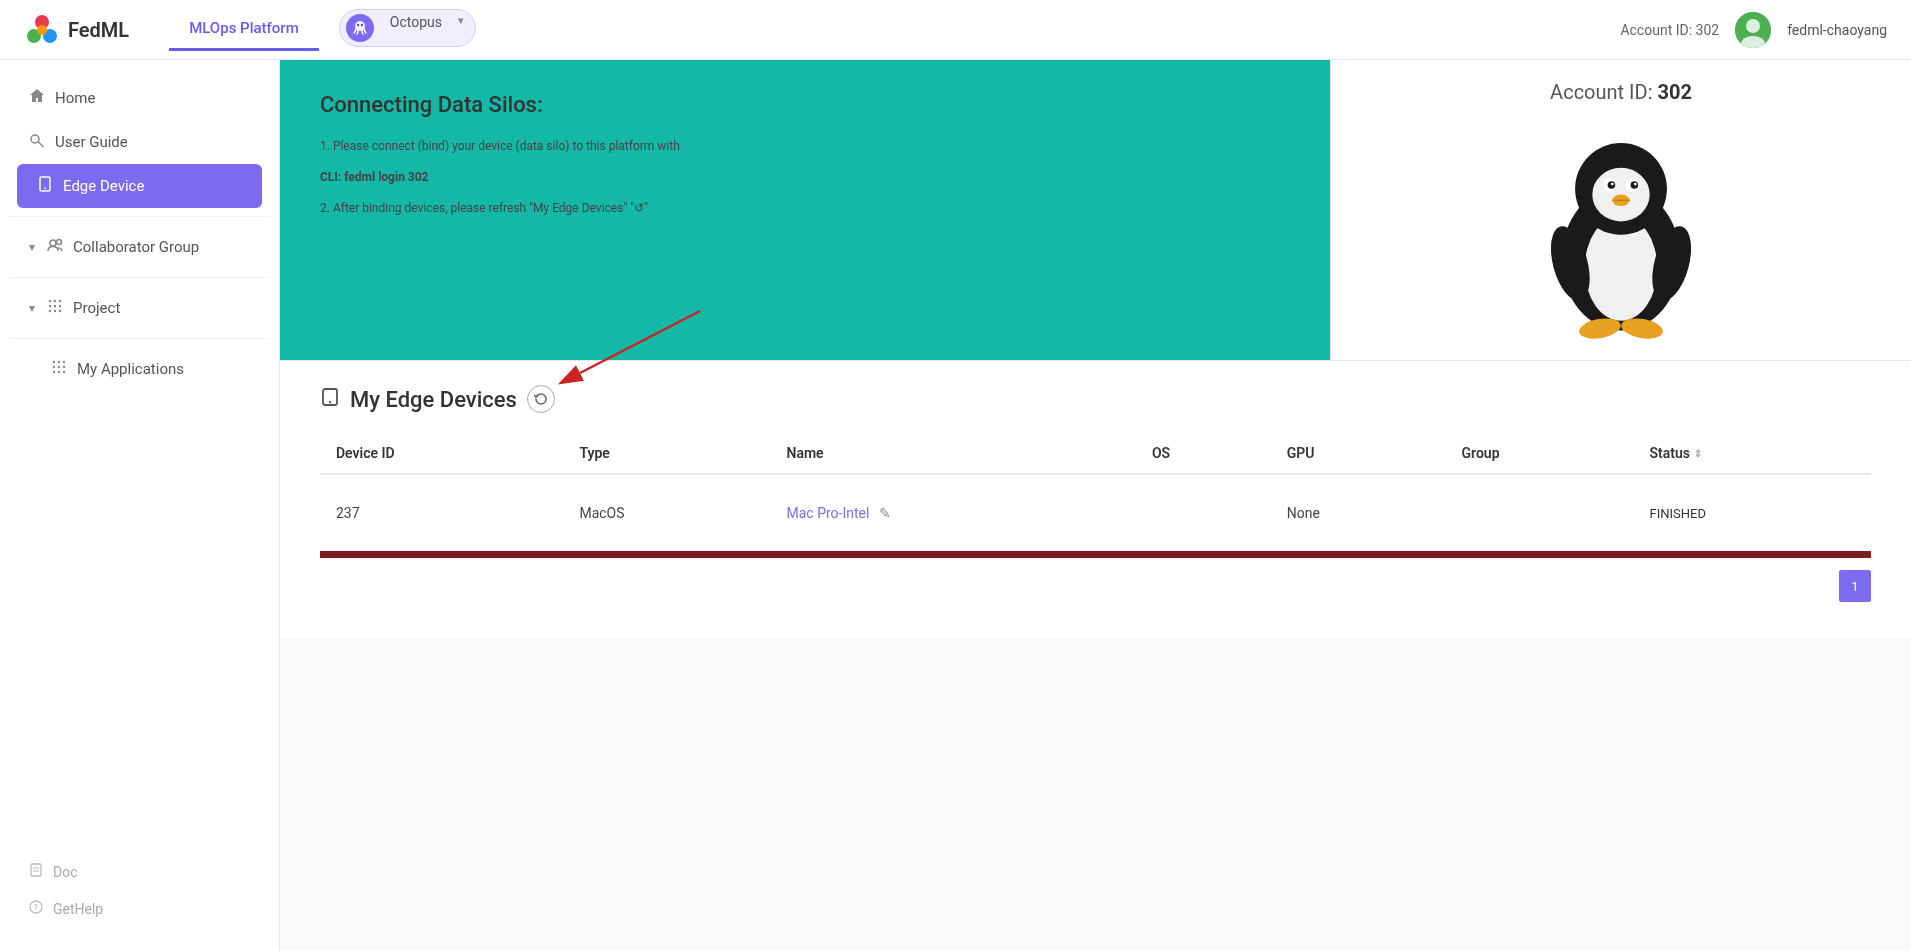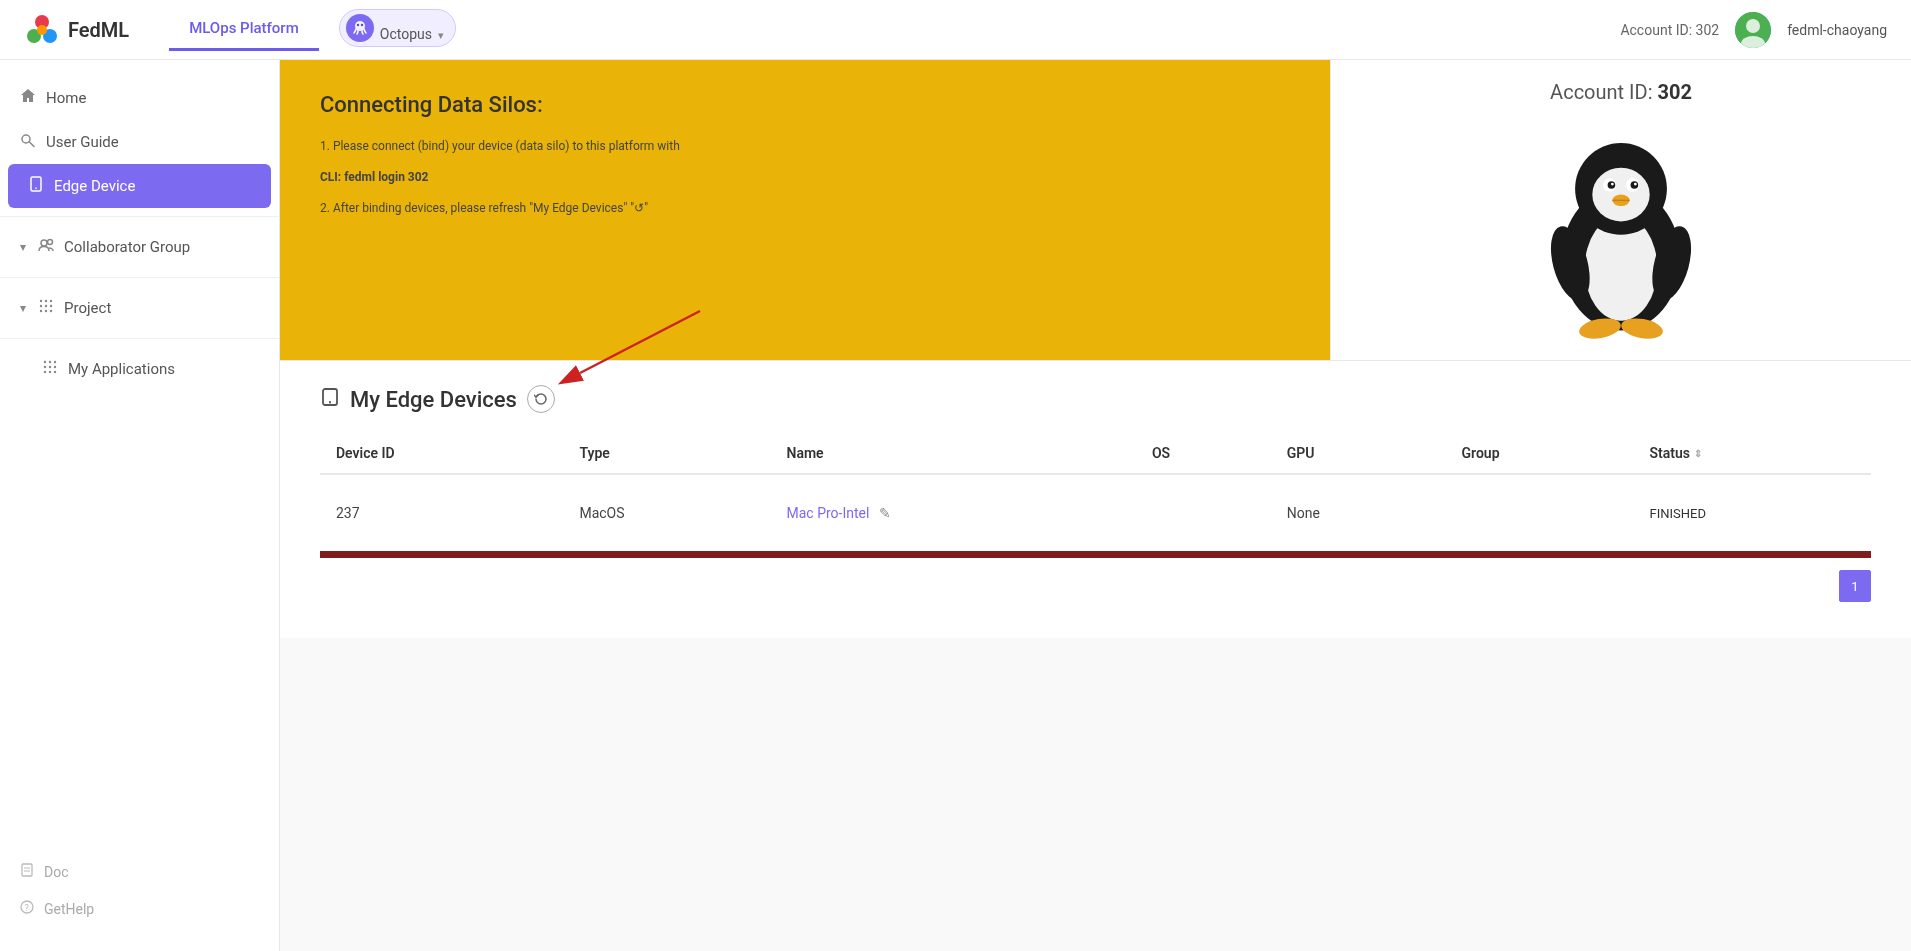--- a/index.html
+++ b/index.html
@@ -15,21 +15,21 @@
     .logo-icon { width: 36px; height: 36px; }
     .logo-text { font-size: 20px; font-weight: 600; color: #333; }
     .nav-tabs { display: flex; gap: 0; height: 100%; align-items: flex-end; }
     .nav-tab {
       padding: 0 20px; height: 100%; display: flex; align-items: center;
       font-size: 15px; color: #555; cursor: pointer; border-bottom: 3px solid transparent;
       position: relative; gap: 8px;
     }
     .nav-tab.active { color: #6b5bef; border-bottom: 3px solid #6b5bef; font-weight: 500; }
     .octopus-btn {
-      display: flex; align-items: flex-end; gap: 6px; background: #f0eeff;
+      display: flex; align-items: flex-start; gap: 16px; background: #f0eeff;
       border: 1px solid #d4c9ff; border-radius: 20px; padding: 4px 12px 4px 6px;
       cursor: pointer; font-size: 14px; color: #555;
     }
     .octopus-avatar {
       width: 28px; height: 28px; background: #7c6af0; border-radius: 50%;
       display: flex; align-items: center; justify-content: center; font-size: 14px;
     }
     .header-right { margin-left: auto; display: flex; align-items: center; gap: 16px; }
     .account-id-header { font-size: 14px; color: #666; }
     .user-avatar {
@@ -38,21 +38,21 @@
       display: flex; align-items: center; justify-content: center; font-size: 12px; color: #fff;
     }
     .username { font-size: 14px; color: #555; }
 
     
     .layout { display: flex; flex: 1; overflow: hidden; }
 
     
     .sidebar {
       width: 280px; background: #fff; border-right: 1px solid #e8e8e8;
-      display: flex; flex-direction: column; flex-shrink: 0; padding: 16px 0;
+      display: flex; flex-direction: column; flex-shrink: 0; padding: 16px 9px;
     }
     .sidebar-item {
       display: flex; align-items: center; gap: 10px; padding: 12px 20px;
       font-size: 15px; color: #555; cursor: pointer; border-radius: 0;
     }
     .sidebar-item.active { background: #7c6af0; color: #fff; border-radius: 6px; margin: 0 8px; }
     .sidebar-item.active .sidebar-icon { color: #fff; }
     .sidebar-icon { font-size: 16px; color: #888; }
     .sidebar-section {
       display: flex; align-items: center; gap: 10px; padding: 12px 20px;
@@ -64,21 +64,21 @@
     .sidebar-bottom-item {
       display: flex; align-items: center; gap: 10px; padding: 10px 20px;
       font-size: 14px; color: #aaa; cursor: pointer;
     }
 
     
     .main { flex: 1; overflow-y: auto; background: #f9f9f9; }
 
     
     .top-panel {
-      display: flex; background: #eab308; border-bottom: 1px solid #e8e8e8; justify-content: space-between;
+      display: flex; background: #14b8a6; border-bottom: 1px solid #e8e8e8; justify-content: space-between;
     }
     .connect-section {
       flex: 1; padding: 32px 40px; border-right: 1px solid #e8e8e8;
     }
     .connect-title { font-size: 22px; font-weight: 500; margin-bottom: 20px; color: #333; }
     .connect-step { font-size: 12px; color: #444; margin-bottom: 12px; line-height: 1.6; }
     .connect-step strong { font-weight: 700; }
 
     .penguin-section {
       width: 580px; display: flex; flex-direction: column; align-items: center;

